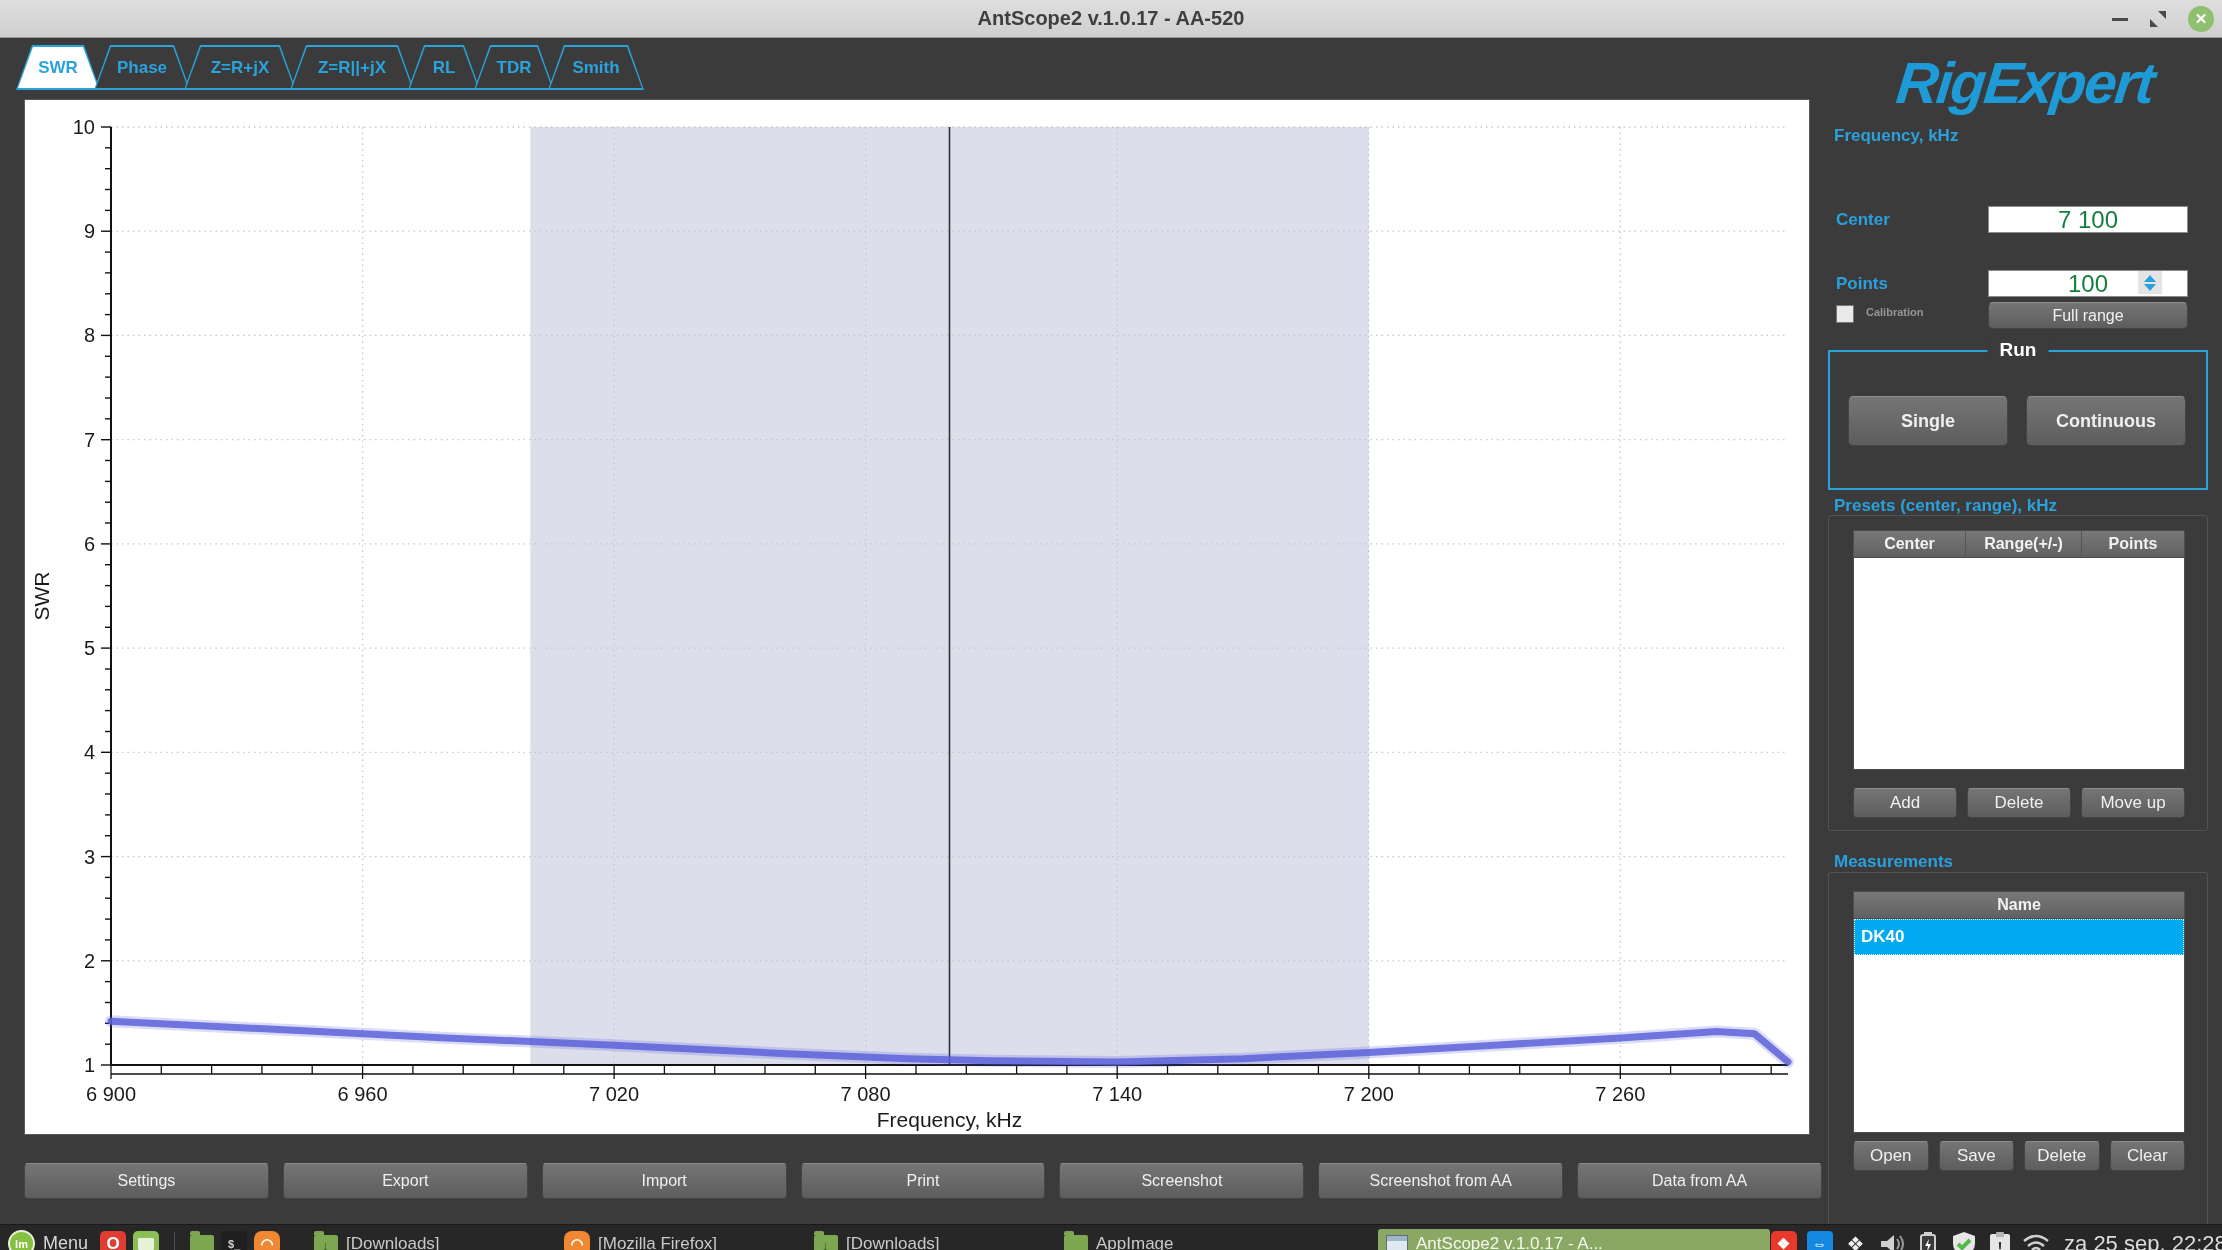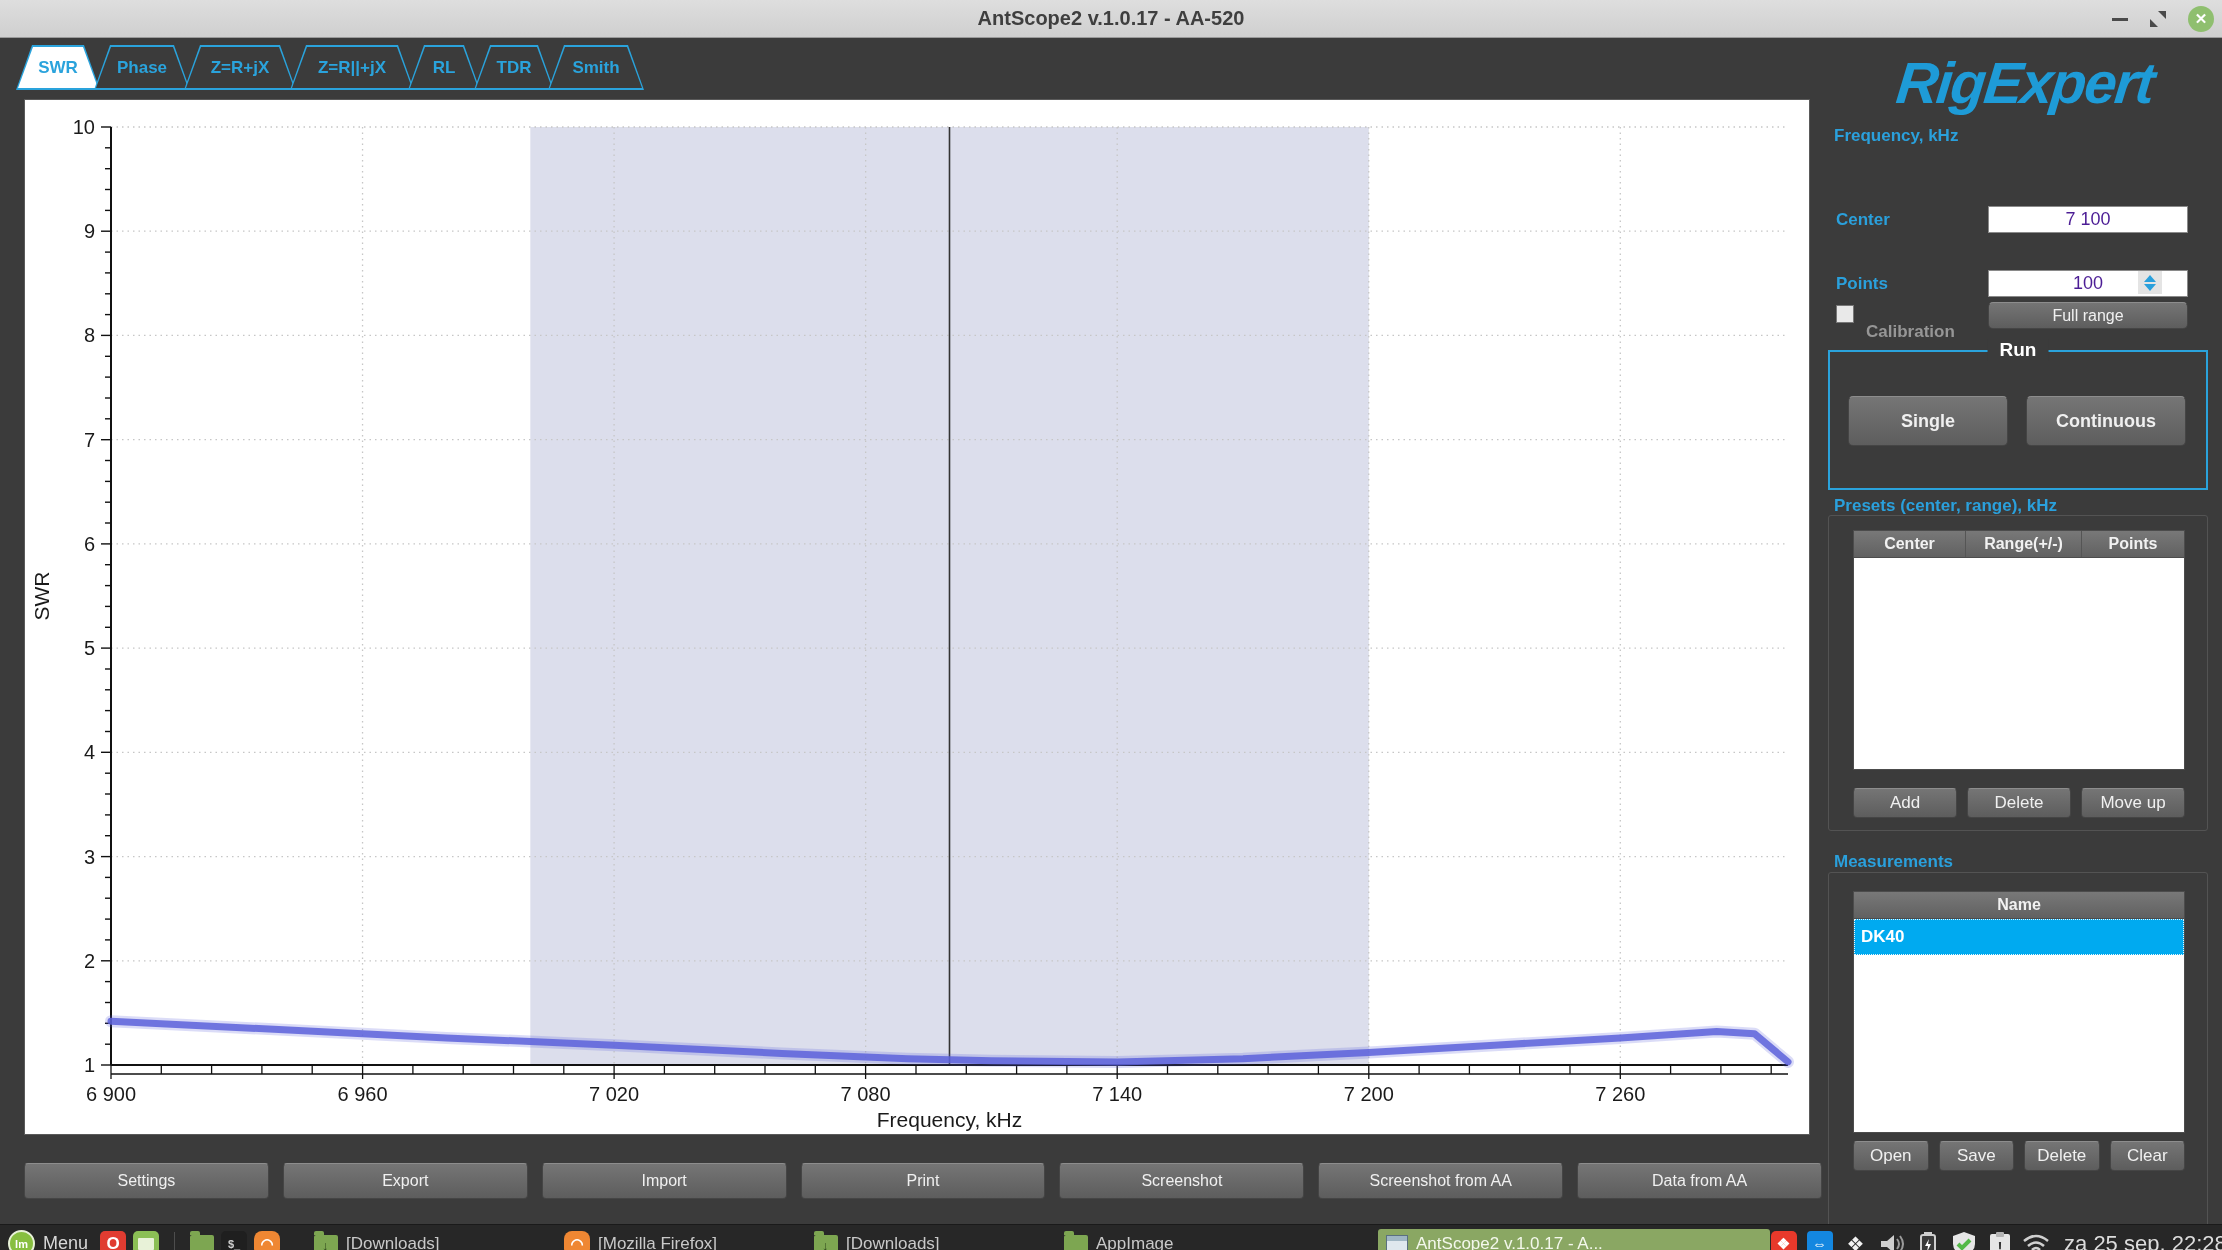--- a/index.html
+++ b/index.html
@@ -47,31 +47,31 @@
   .sidebar { position:absolute; left:1822px; top:38px; width:400px; height:1174px; }
   .logo { position:absolute; left:18px; top:4px; width:370px; height:80px;
     display:flex; align-items:center; justify-content:center; }
   .logo span { font-size:58px; font-weight:bold; font-style:italic; color:#1e9bd7;
     letter-spacing:-2px; transform:skewX(-6deg); }
   .blue-label { color:#2aa0dc; font-size:17px; font-weight:bold; }
   .freq-label { position:absolute; left:12px; top:88px; }
   .f-row { position:absolute; left:0; width:400px; height:28px; }
   .f-row .rlbl { position:absolute; left:14px; top:4px; }
   .f-field { position:absolute; left:166px; width:200px; height:27px; background:#fff;
-    border:1px solid #8a8a8a; color:#4c1d95; font-size:18px; display:flex; align-items:center; justify-content:center; }
+    border:1px solid #8a8a8a; color:#15803d; font-size:24px; display:flex; align-items:center; justify-content:center; }
   .small-btn { position:absolute; height:27px; }
   .blue-btn { background:#2aa3dc; border:1px solid #1d85b8; border-radius:5px; color:#fff;
     font-size:17px; display:flex; align-items:center; justify-content:center; }
   .spin { position:absolute; right:1px; top:1px; width:24px; height:23px; background:#e4e4e4;
     display:flex; flex-direction:column; align-items:center; justify-content:center; gap:2px; }
   .spin i { width:0; height:0; border-left:6px solid transparent; border-right:6px solid transparent; }
   .spin .up { border-bottom:7px solid #2aa0dc; }
   .spin .dn { border-top:7px solid #2aa0dc; }
   .checkbox { position:absolute; left:14px; top:3px; width:18px; height:18px; background:#e9e9e9; border:1px solid #777; }
-  .disabled-label { position:absolute; left:44px; top:20px; color:#969696; font-size:17px; font-weight:bold; }
+  .disabled-label { position:absolute; left:44px; top:4px; color:#969696; font-size:11px; font-weight:bold; }
 
   .run-group { position:absolute; left:6px; top:312px; width:380px; height:140px;
     border:2px solid #2aa3dc; }
   .run-title { position:absolute; top:-13px; left:50%; transform:translateX(-50%);
     background:#3b3b3b; padding:0 12px; color:#fff; font-weight:bold; font-size:19px; }
   .run-btn { position:absolute; top:44px; height:50px; width:160px; font-size:18px; font-weight:bold; border-radius:5px; }
 
   .presets-label { position:absolute; left:12px; top:458px; }
   .group-frame { position:absolute; left:6px; width:380px; border:1px solid #535353; border-radius:3px; }
   .tbl-header { display:flex; background:linear-gradient(#787878,#616161); border:1px solid #4c4c4c; }

